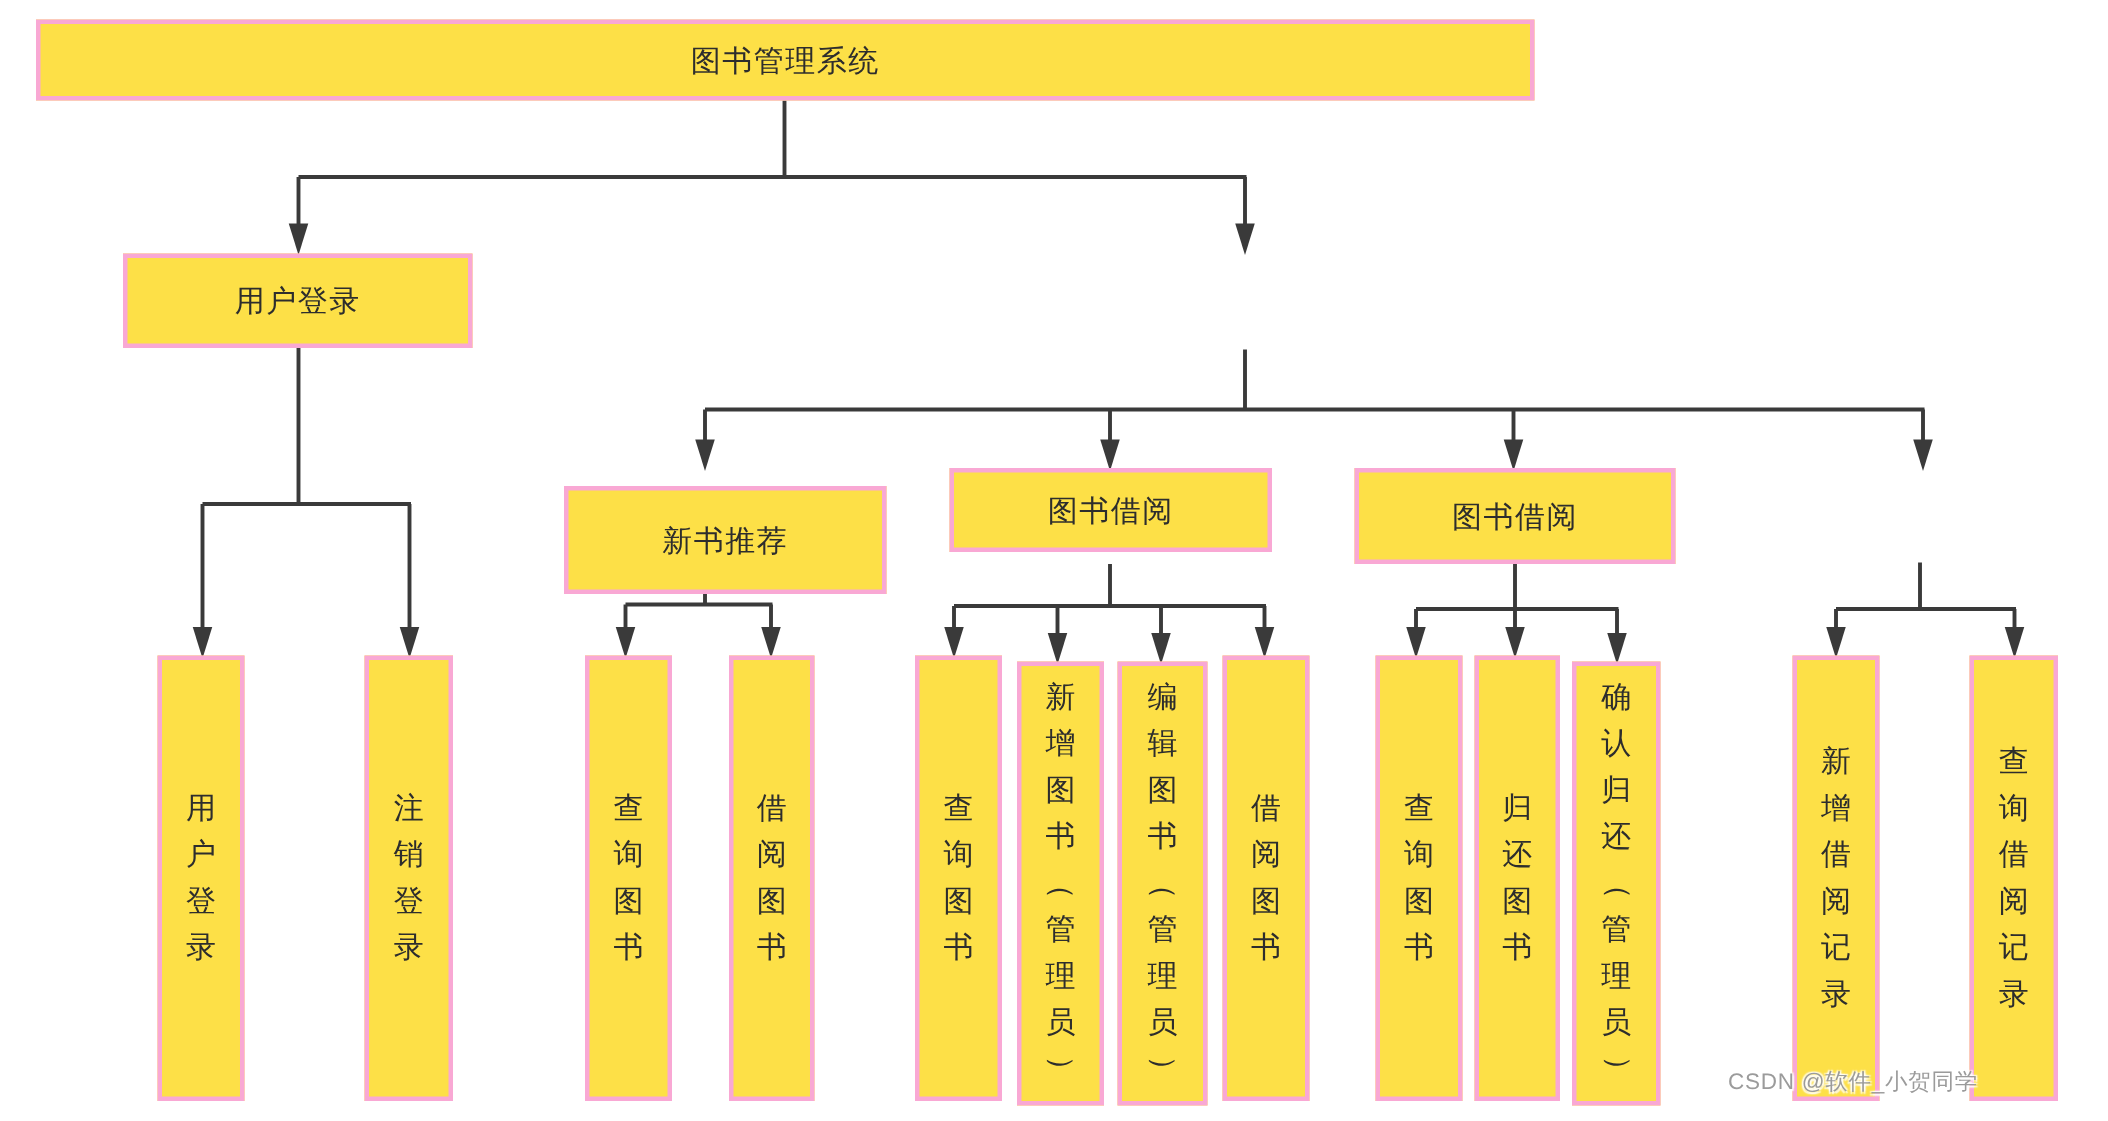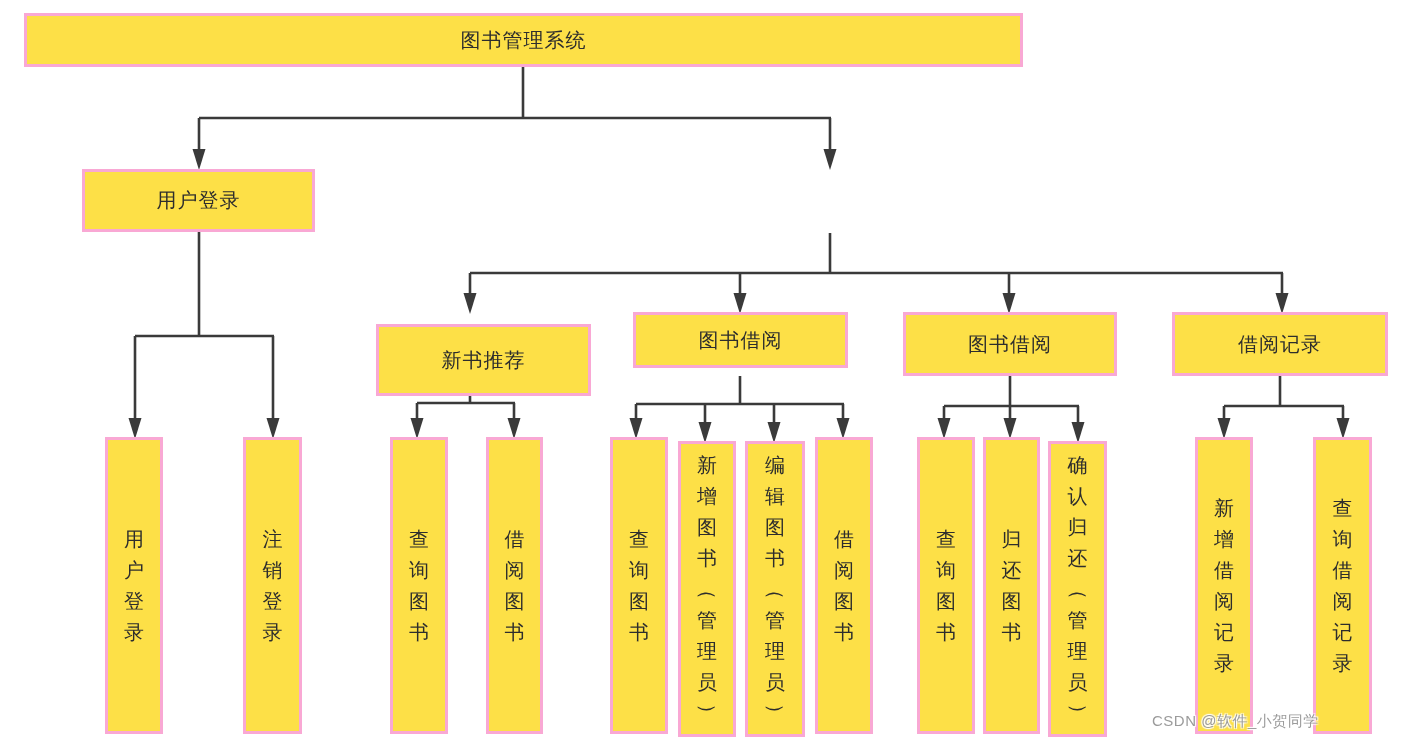--- a/index.html
+++ b/index.html
@@ -126,23 +126,20 @@
 
   <div class="box" style="left:376px; top:312px; width:215px; height:72px;margin-top:12px;">
     <span class="hlabel">新书推荐</span>
   </div>
   <div class="box" style="left:633px; top:312px; width:215px; height:56px;text-align:center;">
     <span class="hlabel">图书借阅</span>
   </div>
   <div class="box" style="left:903px; top:312px; width:214px; height:64px;">
     <span class="hlabel">图书借阅</span>
   </div>
-  <div class="box" style="left:1172px; top:312px; width:216px; height:64px;">
-    <span class="hlabel">借阅记录</span>
-  </div>
 
   <div class="box" style="left:105px; top:437px; width:58px; height:297px;">
     <span class="vlabel">
         <span class="vchar">用</span>
         <span class="vchar">户</span>
         <span class="vchar">登</span>
         <span class="vchar">录</span>
       </span>
   </div>
   <div class="box" style="left:243px; top:437px; width:59px; height:297px;">

